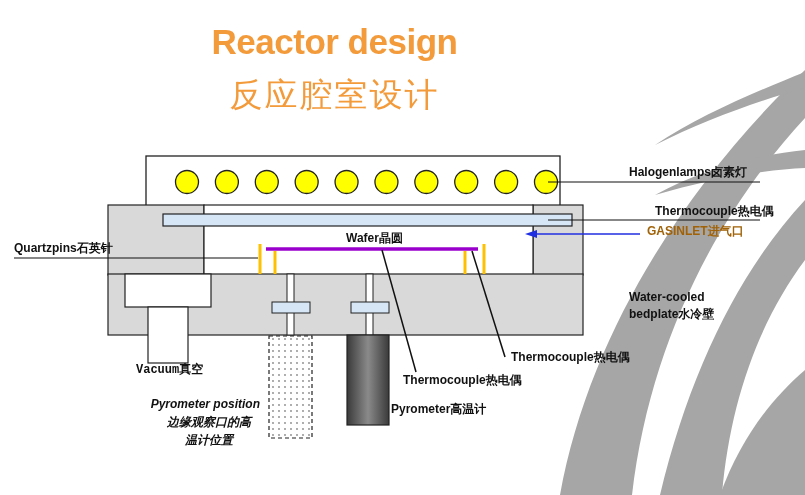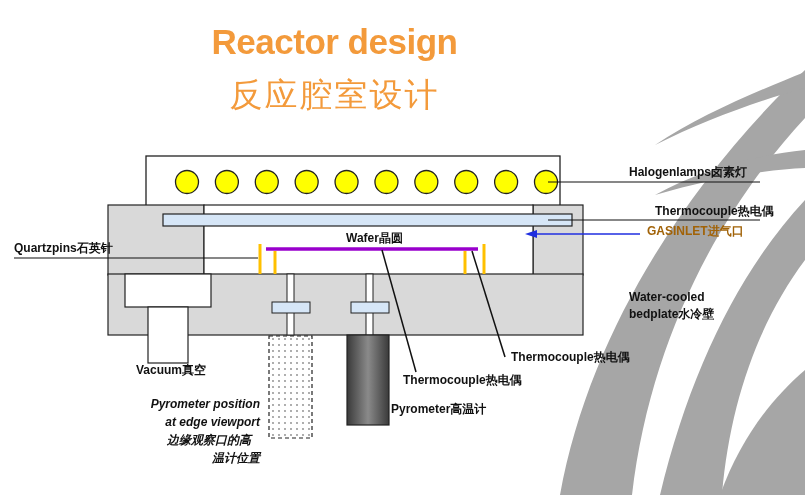--- a/index.html
+++ b/index.html
@@ -103,20 +103,19 @@
 <div class="lbl" style="left:655px; top:204px;">Thermocouple热电偶</div>
 <div class="lbl blue" style="left:647px; top:224px;">GASINLET进气口</div>
 <div class="lbl" style="left:14px; top:241px;">Quartzpins石英针</div>
 <div class="lbl" style="left:346px; top:231px;">Wafer晶圆</div>
 <div class="lbl" style="left:629px; top:289px; line-height:17px;">
   <div>Water-cooled</div>
   <div>bedplate水冷壁</div>
 </div>
 <div class="lbl" style="left:511px; top:350px;">Thermocouple热电偶</div>
 <div class="lbl" style="left:403px; top:373px;">Thermocouple热电偶</div>
-<div class="lbl" style="left:136px; top:363px;">Vacuum真空</div>
+<div class="lbl" style="left:136px; top:363px;font-family:Liberation Mono, monospace;">Vacuum真空</div>
 <div class="lbl" style="left:391px; top:402px;">Pyrometer高温计</div>
 <div class="lbl right" style="left:140px; top:395px; width:120px; line-height:18px;font-style:italic;">
   <div>Pyrometer position</div>
-  <div>at edge viewport</div>
   <div style="text-align:center; padding-left:18px;">边缘观察口的高</div>
-  <div style="text-align:right; padding-left:18px;">温计位置</div>
+  <div style="text-align:center; padding-left:18px;">温计位置</div>
 </div>
 
 </body></html>

